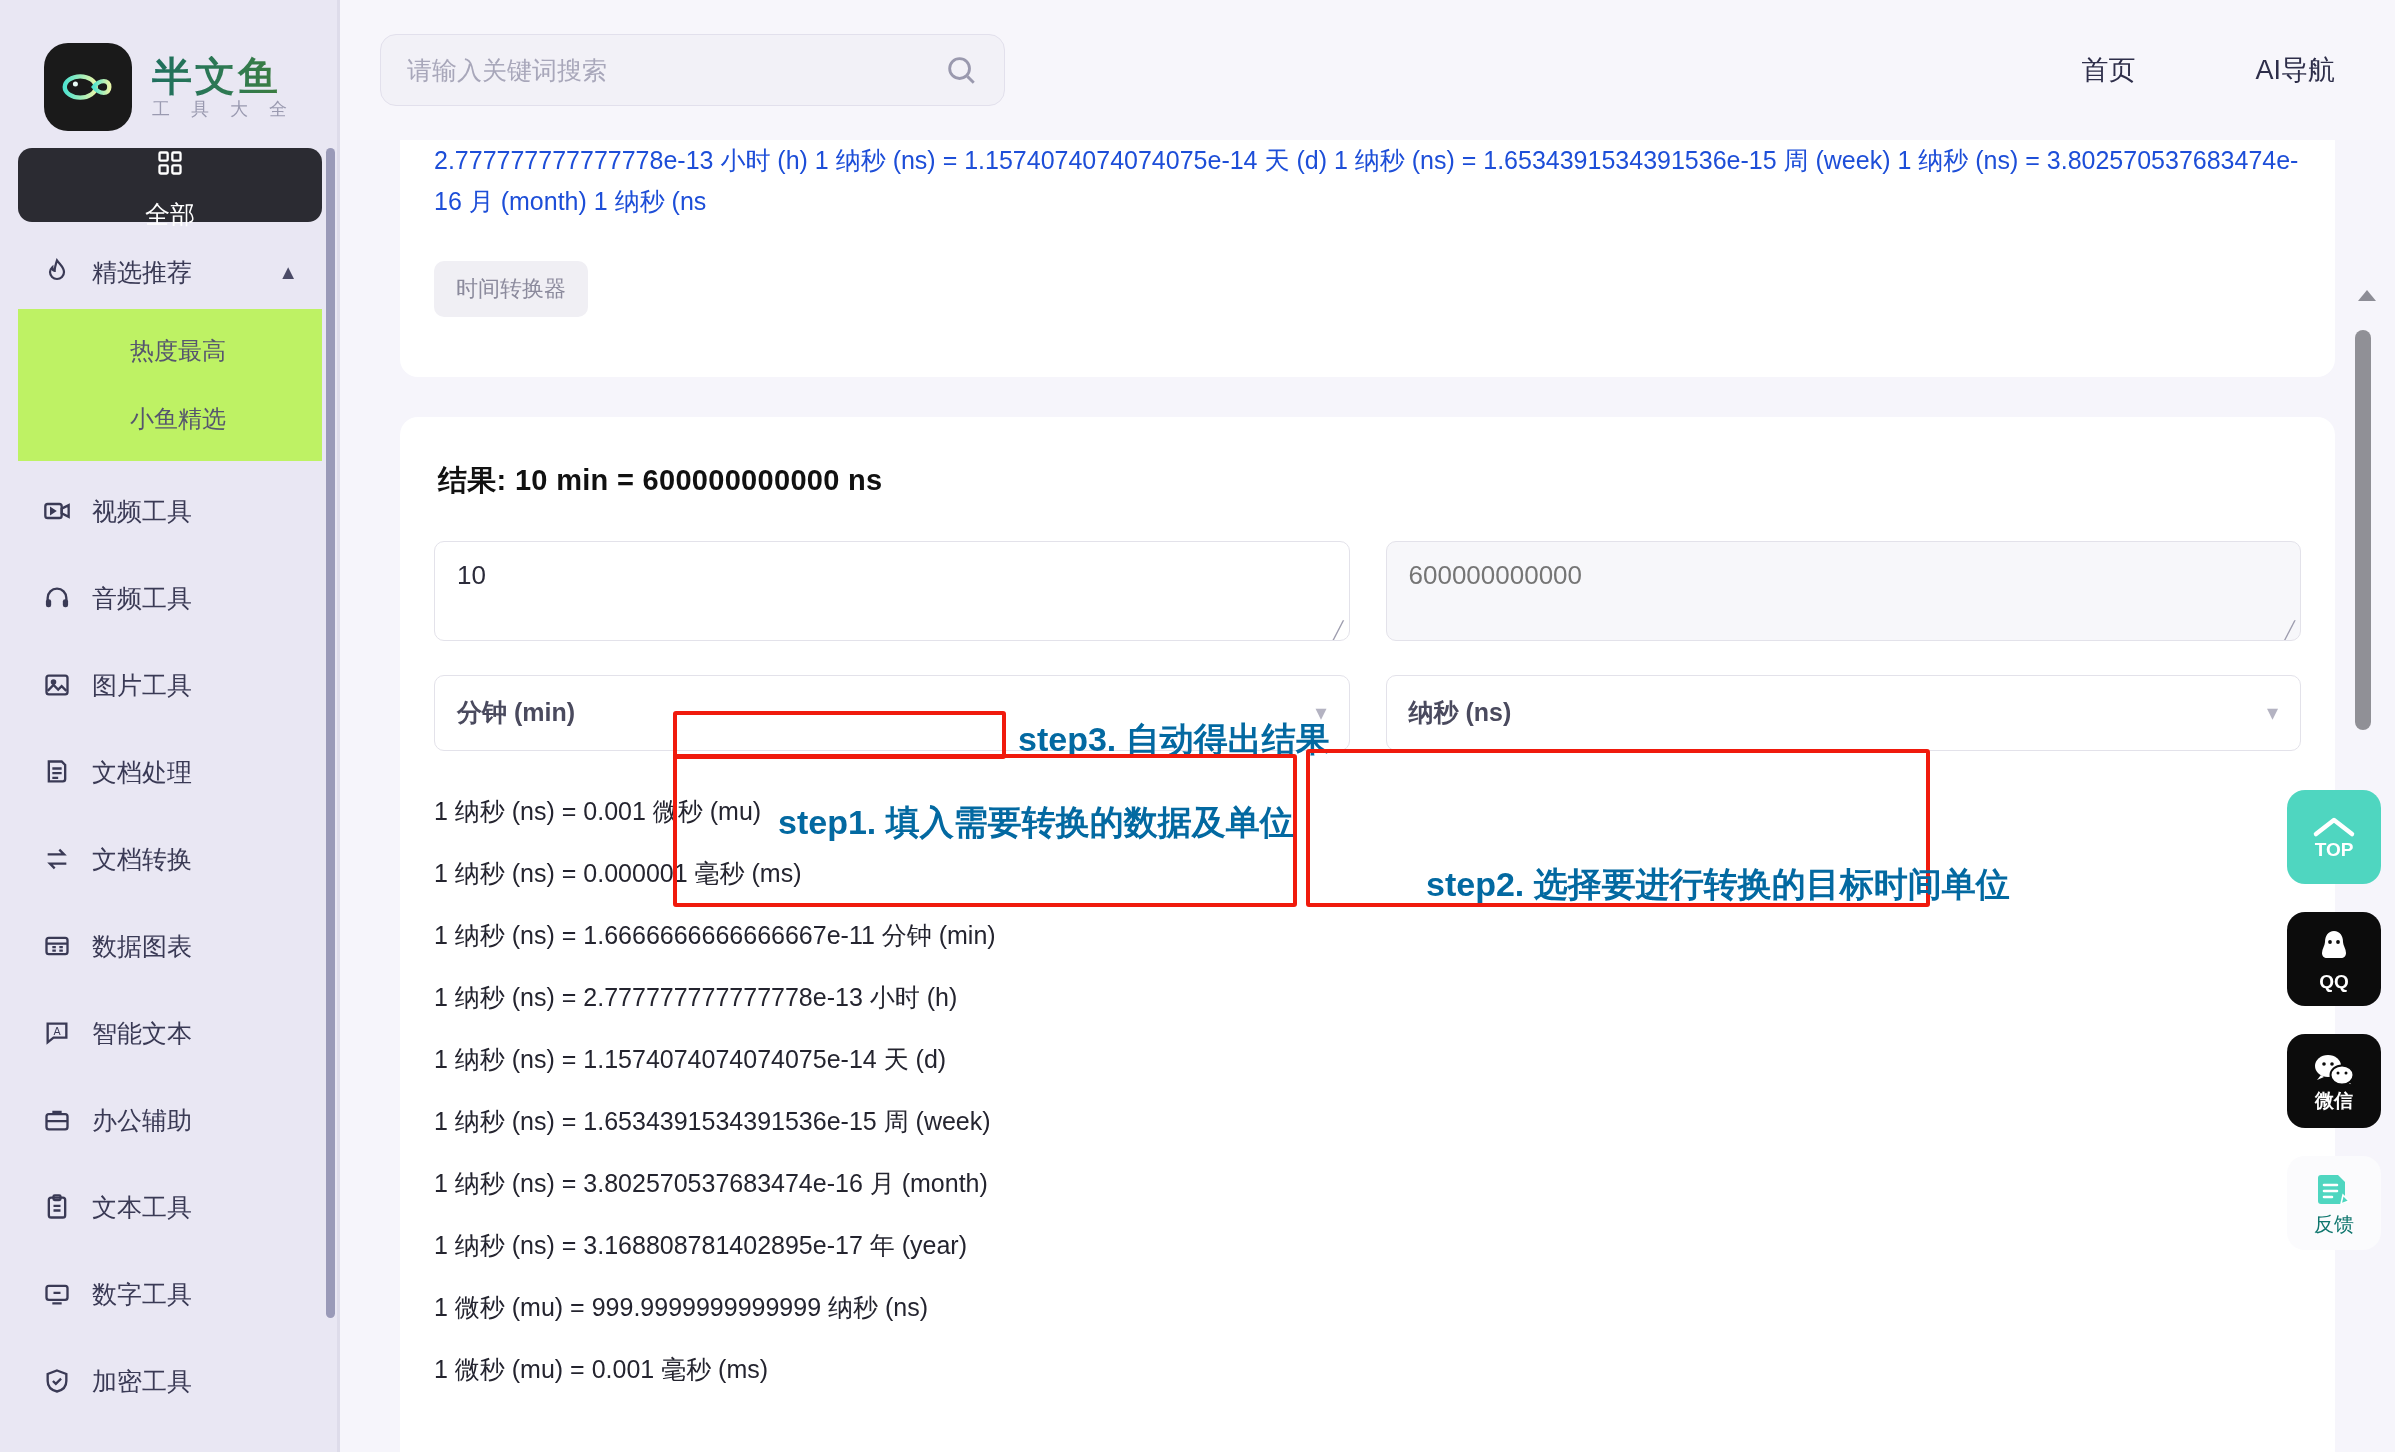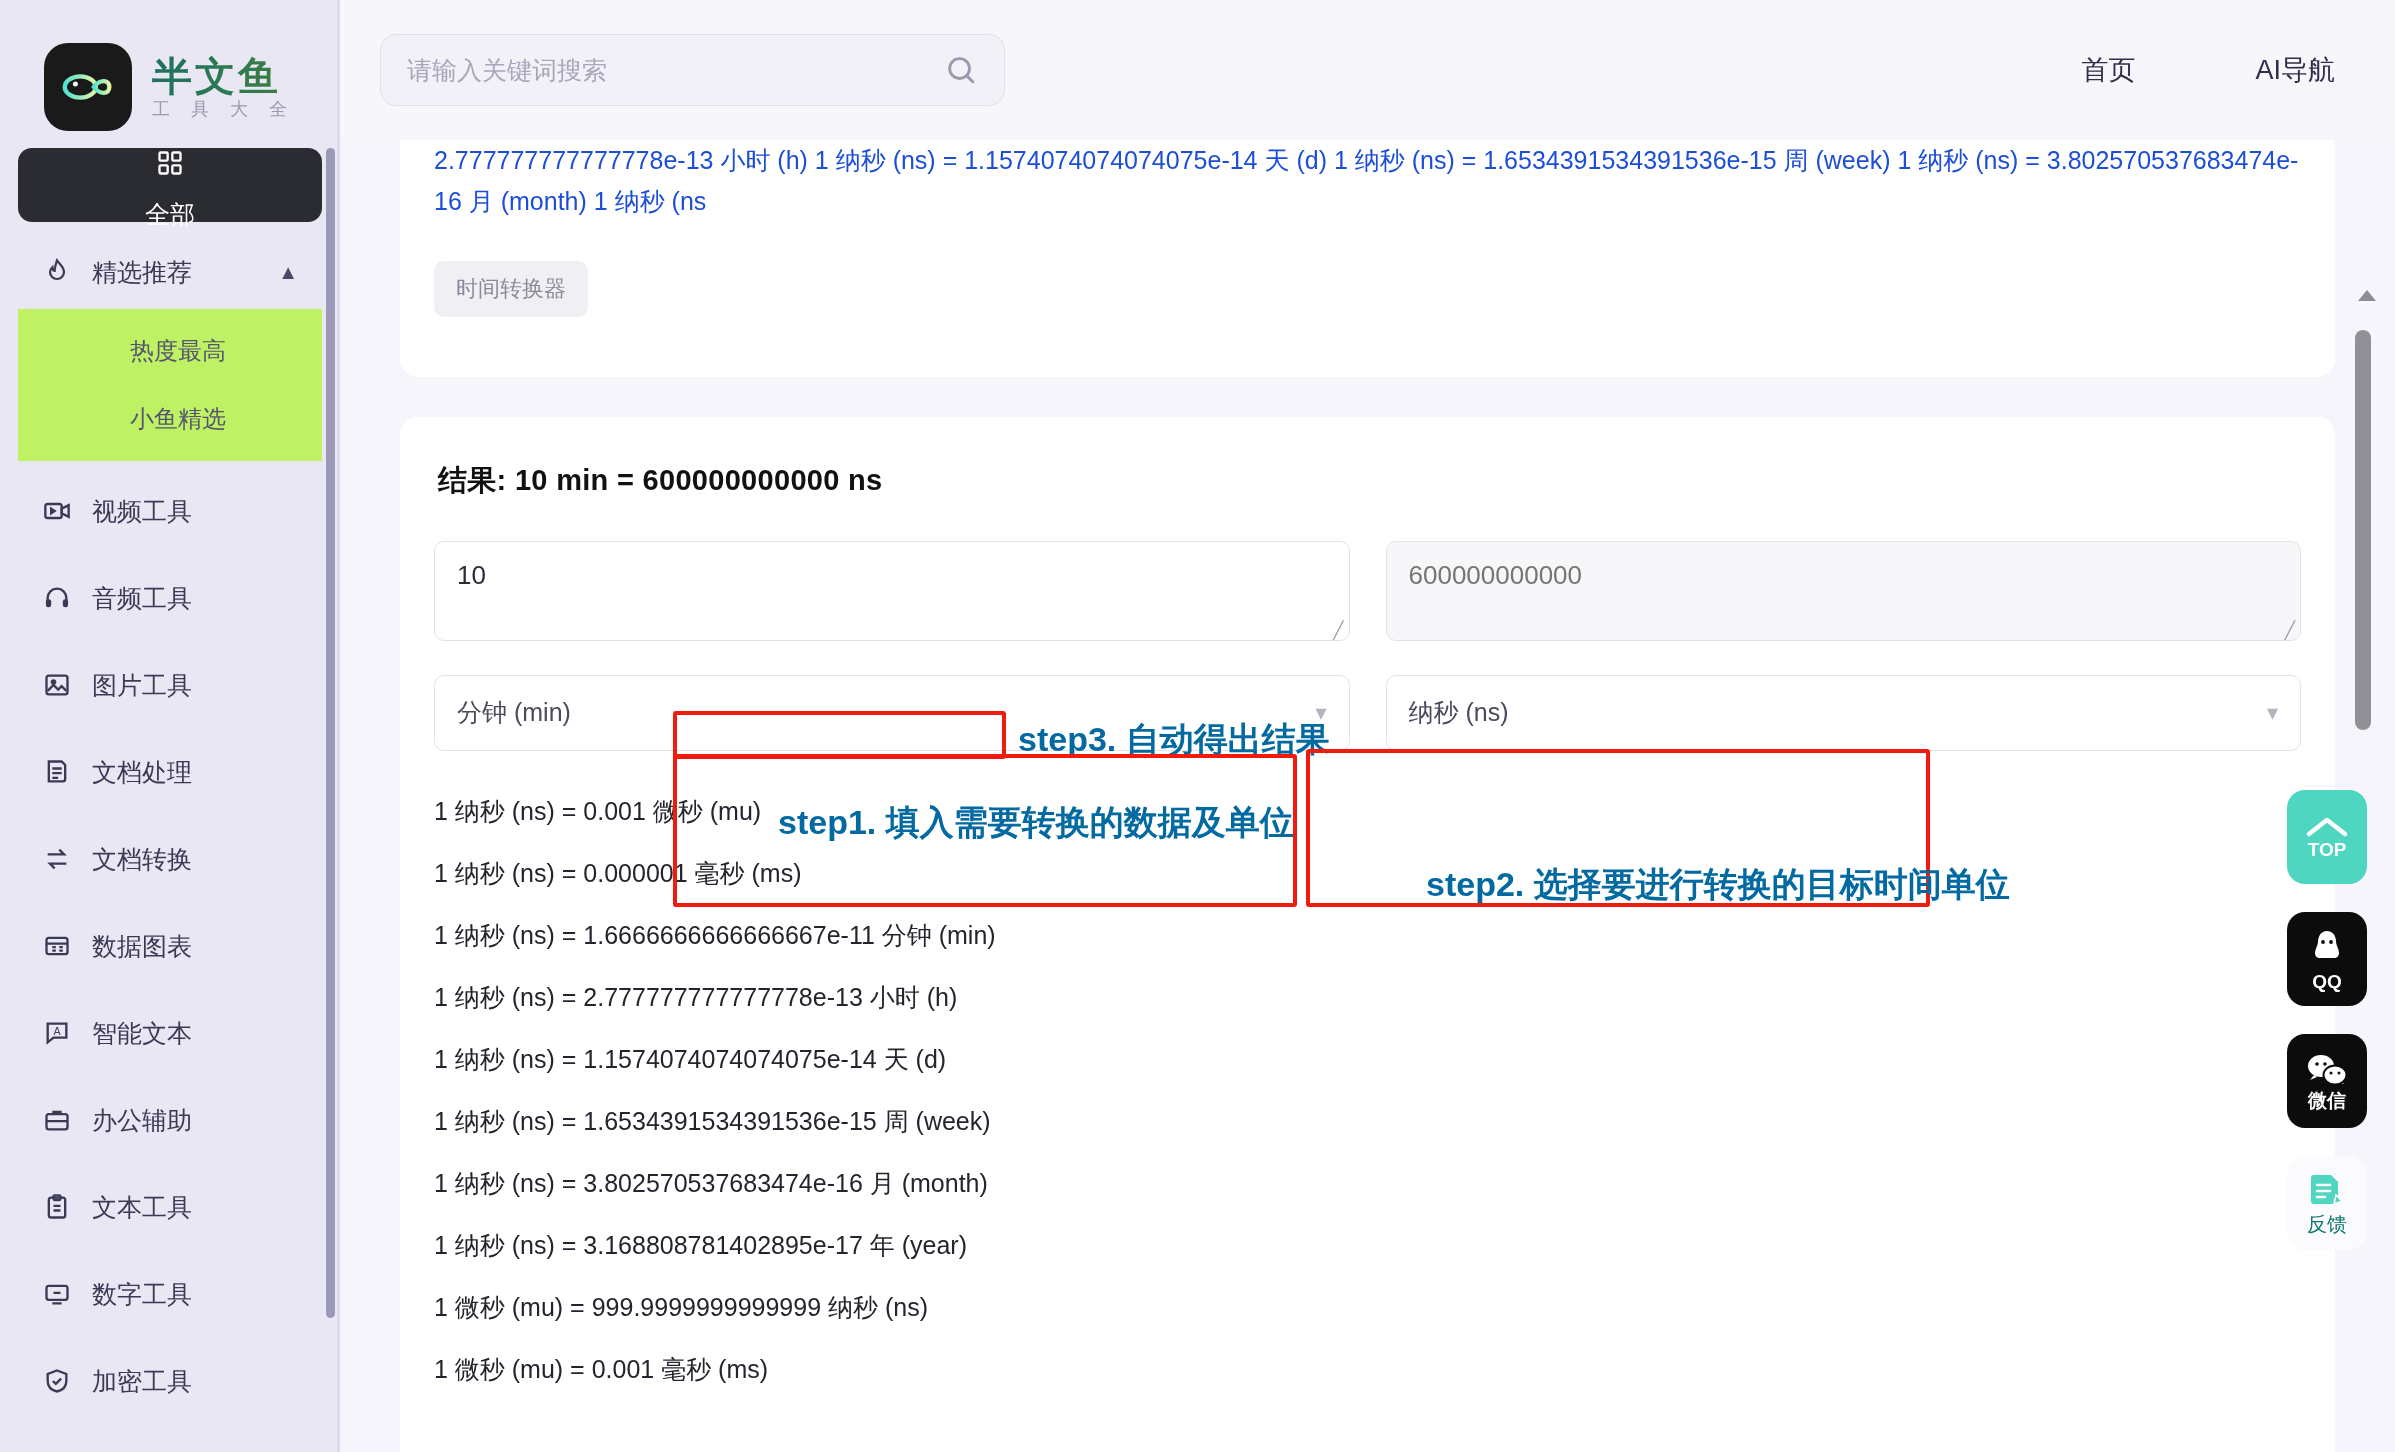--- a/index.html
+++ b/index.html
@@ -119,21 +119,21 @@
     padding: 18px 22px; resize: none; font-family: inherit; outline: none;
     position: relative;
   }
   .ta.placeholder { background: #f7f7fa; color: #b6b5c4; }
   .ta-wrap { position: relative; }
   .ta-grip { position: absolute; right: 6px; bottom: 4px; color: #9d9cae; font-size: 17px; }
   .sel {
     margin-top: 30px; width: 100%; height: 76px;
     border: 1px solid #e3e2ea; border-radius: 10px; background: #fff;
     display: flex; align-items: center; padding: 0 22px;
-    font-size: 25px; color: #4a4a5e; cursor: pointer;
+    font-size: 25px; color: #4a4a5e; cursor: pointer; font-weight: bold;
   }
   .sel .caret { margin-left: auto; color: #b4b3c2; font-size: 22px; }
 
   
   .conv-list { margin-top: 44px; }
   .conv-list div { font-size: 25px; color: #24242f; margin-bottom: 29px; }
 
   
   .anno { position: absolute; pointer-events: none; }
   .anno-box { border: 4px solid #f01a0d; border-radius: 3px; }
@@ -148,21 +148,21 @@
 
   
   .cscroll { position: absolute; right: 16px; top: 168px; width: 26px; height: 620px; }
   .cscroll .up { position: absolute; top: 0; left: 5px; width: 0; height: 0;
     border-left: 9px solid transparent; border-right: 9px solid transparent; border-bottom: 11px solid #8d8d96; }
   .cscroll .thumb { position: absolute; top: 40px; left: 2px; width: 16px; height: 400px; border-radius: 9px; background: #909096; }
 
   
   .rail { position: absolute; right: 14px; top: 790px; width: 94px; display: flex; flex-direction: column; gap: 28px; z-index: 20; }
   .rail-btn {
-    width: 80px; height: 94px; border-radius: 18px;
+    width: 94px; height: 94px; border-radius: 18px;
     display: flex; flex-direction: column; align-items: center; justify-content: center;
     gap: 2px; cursor: pointer;
   }
   .rail-btn.top { background: #4fd6c0; color: #fff; }
   .rail-btn.dark { background: #0c0c0c; color: #fff; }
   .rail-btn.light { background: #fbfbfd; color: #0f766e; }
   .rail-btn .lbl { font-size: 19px; font-weight: 700; line-height: 1; }
   .rail-btn.light .lbl { font-size: 20px; font-weight: 400; }
   .rail-btn svg { display: block; }
 </style>

